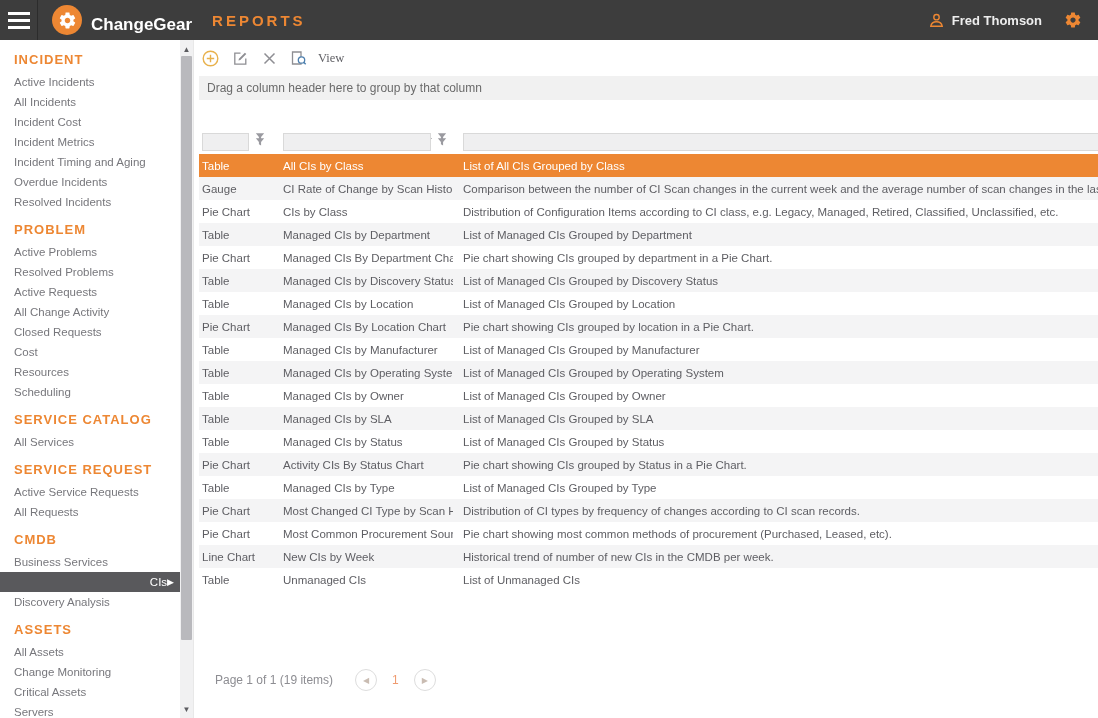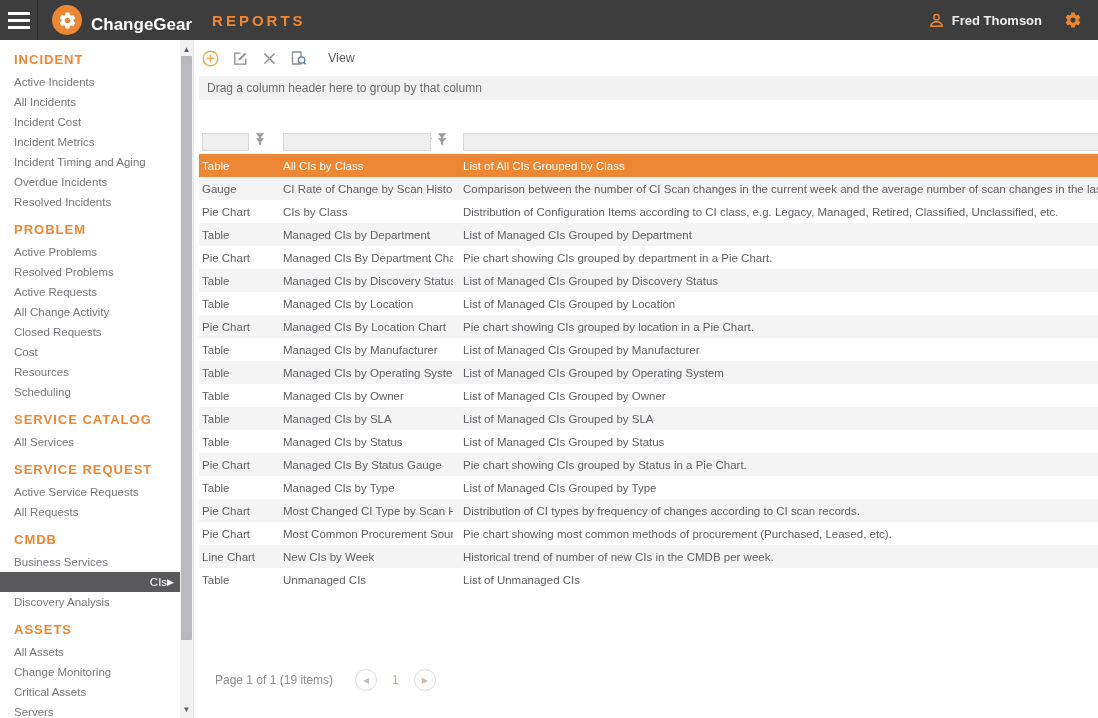--- a/index.html
+++ b/index.html
@@ -41,21 +41,21 @@
                   align-items:center; justify-content:center; font-size:8px; color:#5c5c60; }
   .scroll-arrow.up { top:2px; } .scroll-arrow.down { bottom:2px; }
   .scroll-thumb { position:absolute; left:1px; top:16px; width:11px; height:584px;
                   background:#b9b9bd; border-radius:1px; }
 
   
   .main { flex:1; background:#fff; border-left:1px solid #e8e8e8; padding:6px 13px 0 5px;
           display:flex; flex-direction:column; }
   .toolbar { display:flex; align-items:center; height:24px; margin-left:3px; }
   .tool-btn { display:flex; align-items:center; margin-right:13px; cursor:pointer; }
-  .view-label { font-size:12.5px; color:#5f5f64; margin-left:21px; }
+  .view-label { font-size:12.5px; color:#5f5f64; margin-left:11px;font-family:Liberation Serif, serif; }
 
   .dragbar { margin-top:6px; height:24px; line-height:24px; background:#f1f1f1;
              color:#6a6a6a; font-size:12px; padding-left:8px; }
 
   
   .grid { margin-top:6px; }
   .hdr-row { display:flex; height:23px; align-items:center; }
   .hdr-cell { display:flex; align-items:center; height:100%;margin-top:38px; }
   .hdr-label { font-size:10.5px; font-weight:700; letter-spacing:.4px; color:#71717a; }
   .c-type { width:72px; padding-left:3px; }
@@ -453,21 +453,21 @@
   </div>
 
   <div class="row">
     <span class="cell c-type">Table</span>
     <span class="cell c-title">Managed CIs by Status</span>
     <span class="cell c-desc">List of Managed CIs Grouped by Status</span>
   </div>
 
   <div class="row alt">
     <span class="cell c-type">Pie Chart</span>
-    <span class="cell c-title">Managed CIs By Status Gauge</span>
+    <span class="cell c-title">Activity CIs By Status Chart</span>
     <span class="cell c-desc">Pie chart showing CIs grouped by Status in a Pie Chart.</span>
   </div>
 
   <div class="row">
     <span class="cell c-type">Table</span>
     <span class="cell c-title">Managed CIs by Type</span>
     <span class="cell c-desc">List of Managed CIs Grouped by Type</span>
   </div>
 
   <div class="row alt">

